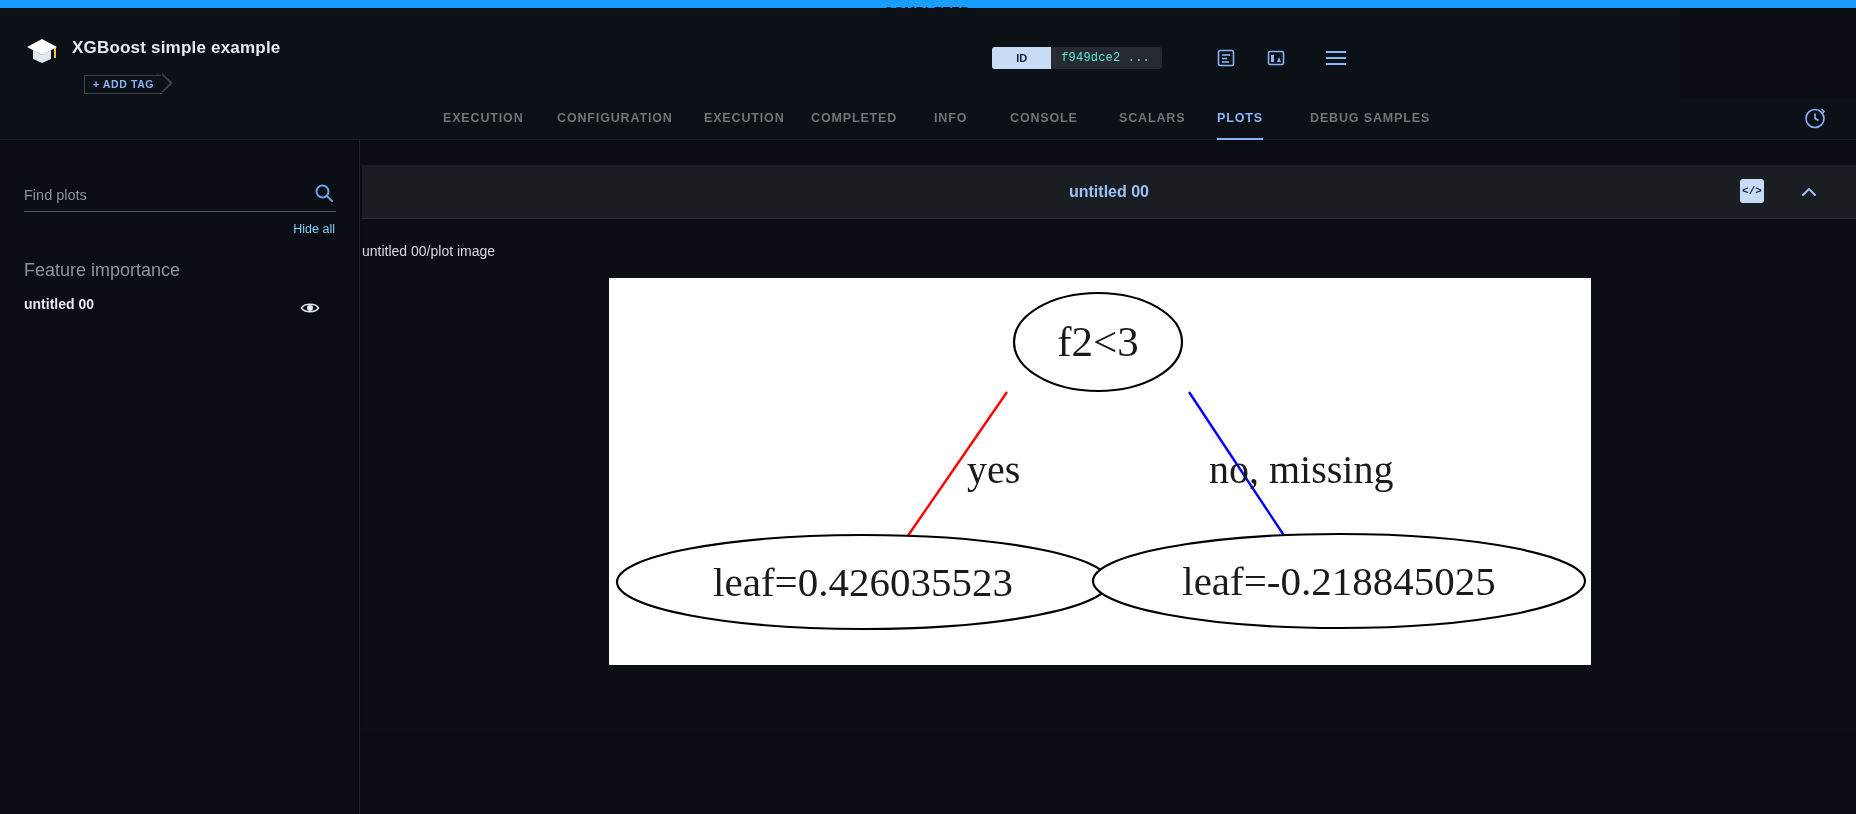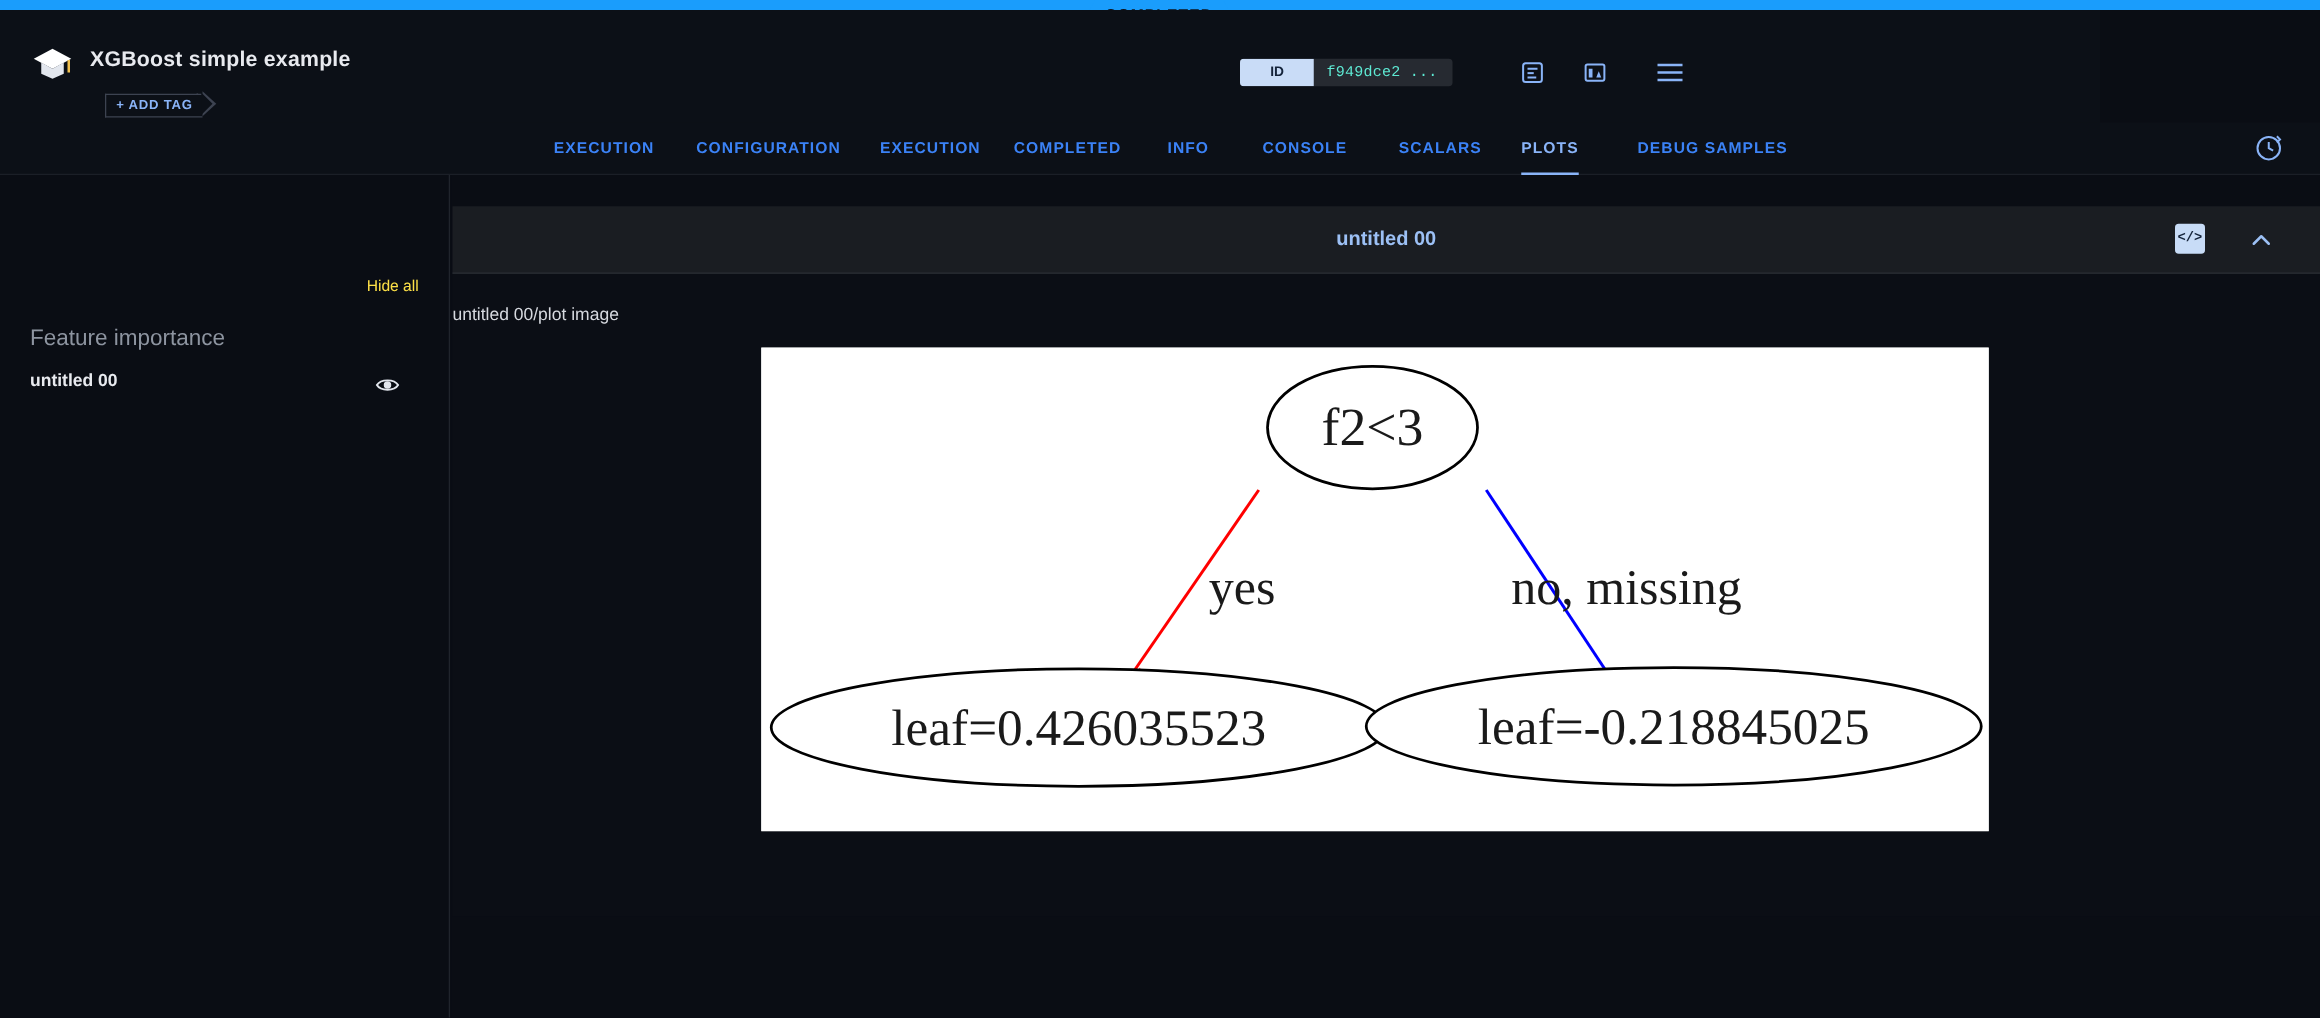--- a/index.html
+++ b/index.html
@@ -150,21 +150,21 @@
     width: 1856px;
     height: 42px;
     background: #0c1017;
     border-bottom: 1px solid #1b1f27;
   }
   .tab {
     position: absolute;
     top: 0;
     height: 42px;
     line-height: 40px;
-    color: #3b82f6;
+    color: #737373;
     font-size: 12.5px;
     font-weight: 700;
     letter-spacing: 0.85px;
     white-space: nowrap;
   }
   .tab.active { color: #8ab4f8; }
   .tab.active::after {
     content: "";
     position: absolute;
     left: 0; right: 0; bottom: 0;
@@ -207,21 +207,21 @@
   }
   #search-input::placeholder { color: #8b929e; }
   #search-icon {
     position: absolute;
     right: 2px; top: 3px;
     width: 20px; height: 20px;
   }
   #hide-all {
     position: absolute;
     right: 24px; top: 82px;
-    color: #fde047;
+    color: #7dd3fc;
     font-size: 12.5px;
     cursor: pointer;
   }
   #group-title {
     position: absolute;
     left: 24px; top: 120px;
     color: #8d94a0;
     font-size: 18px;
   }
   #plot-list-item {
@@ -376,20 +376,27 @@
     <svg width="26" height="26" viewBox="0 0 26 26">
       <circle cx="13" cy="13.5" r="9" fill="none" stroke="#8ab4f8" stroke-width="1.6"></circle>
       <path d="M13 8.5 L13 13.5 L16.5 15.5" fill="none" stroke="#8ab4f8" stroke-width="1.6"></path>
       <path d="M19.5 4 L22 6.5 L19.5 9" fill="none" stroke="#8ab4f8" stroke-width="1.6"></path>
     </svg>
   </div>
 </div>
 
 <div id="sidebar">
 
+  <div id="search-row">
+    <input id="search-input" type="text" placeholder="Find plots" style="">
+    <svg id="search-icon" viewBox="0 0 20 20">
+      <circle cx="8.5" cy="8.5" r="6" fill="none" stroke="#6ba4f0" stroke-width="1.9"></circle>
+      <line x1="13" y1="13" x2="18" y2="18" stroke="#6ba4f0" stroke-width="1.9" stroke-linecap="round"></line>
+    </svg>
+  </div>
 
   <div id="hide-all">Hide all</div>
 
   <div id="group-title">Feature importance</div>
 
   <div id="plot-list-item">
     <span id="plot-item-label">untitled 00</span>
     <svg id="eye-icon" viewBox="0 0 20 20">
       <path d="M1.5 10 C4.5 5, 15.5 5, 18.5 10 C15.5 15, 4.5 15, 1.5 10 Z" fill="none" stroke="#e3e7ee" stroke-width="1.5"></path>
       <circle cx="10" cy="10" r="3" fill="#e3e7ee"></circle>

